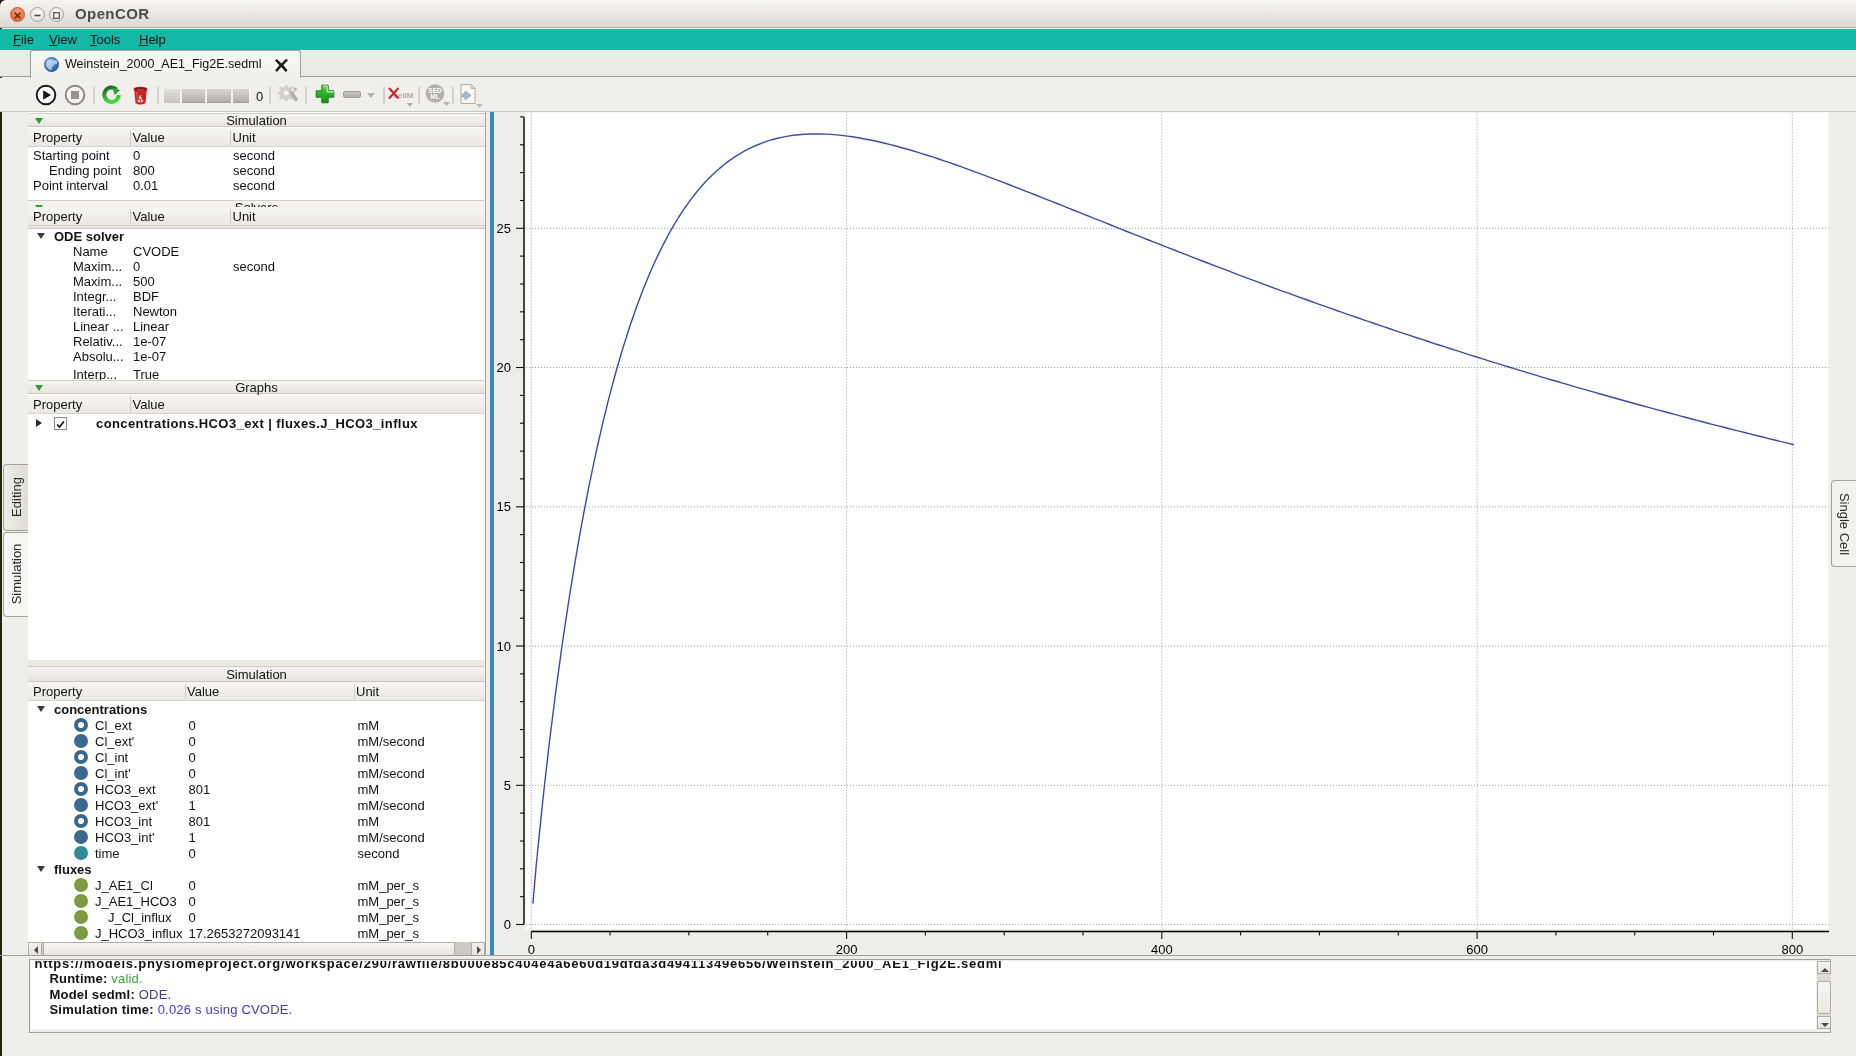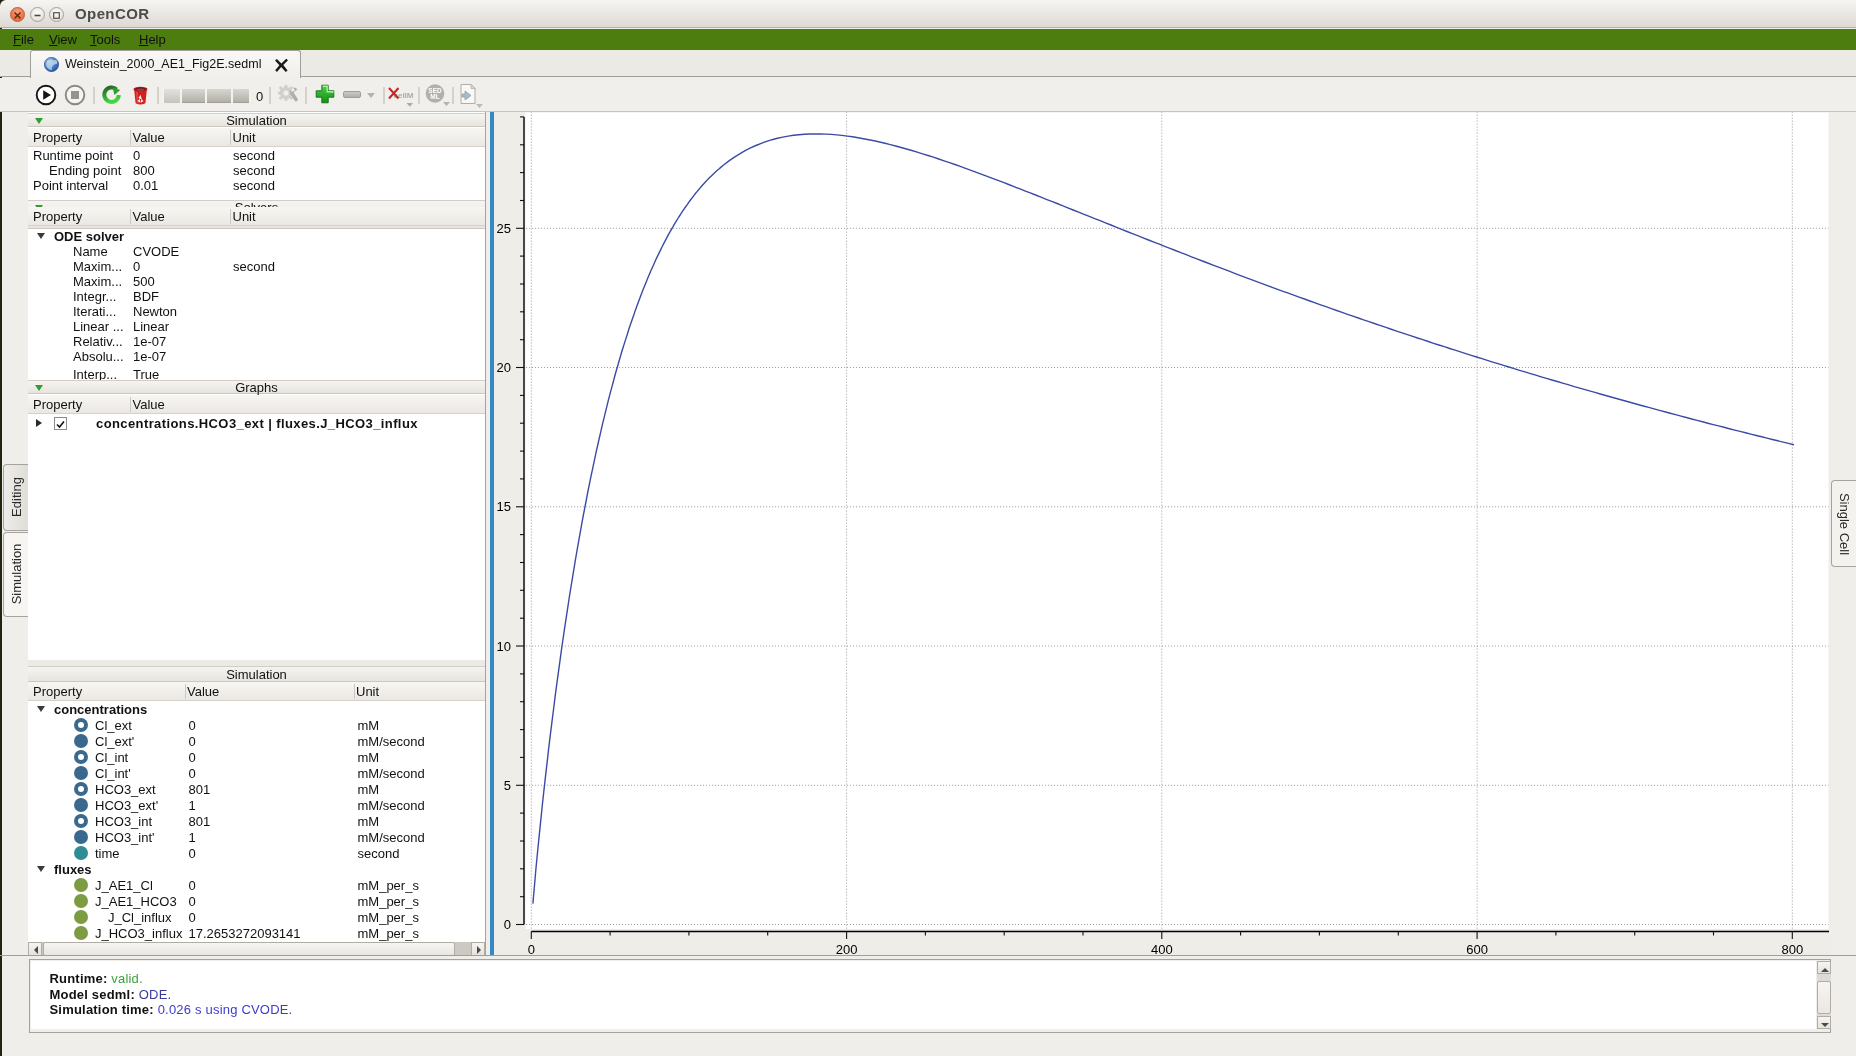--- a/index.html
+++ b/index.html
@@ -2,21 +2,21 @@
 <html><head><meta charset="utf-8"><title>OpenCOR</title><style>
 *{margin:0;padding:0;box-sizing:border-box}
 html,body{width:1856px;height:1056px;overflow:hidden}
 body{font-family:"Liberation Sans",sans-serif;background:#20250f;position:relative}
 #win{position:absolute;left:2px;top:0;width:1854px;height:1056px;background:#f0eeea;border-top-left-radius:6px}
 
 #title{position:absolute;left:0;top:0;width:100%;height:28px;background:linear-gradient(#f7f5f2,#ddd9d3);border-bottom:1px solid #b3afa8;border-top-left-radius:6px}
 .wbtn{position:absolute;top:7px;width:15px;height:15px;border-radius:50%;text-align:center}
 #title .t{position:absolute;left:75px;top:5px;font-size:15px;font-weight:bold;color:#4c4c4c;letter-spacing:0.4px}
 
-#menu{position:absolute;left:0;top:29px;width:100%;height:21px;background:#4d7c0f}
+#menu{position:absolute;left:0;top:29px;width:100%;height:21px;background:#14b8a6}
 #menu span{position:absolute;top:3px;font-size:13px;color:#111}
 
 #tabbar{position:absolute;left:0;top:50px;width:100%;height:27px;background:#eceae5;border-bottom:1px solid #a19d97}
 #tab1{position:absolute;left:30px;top:0px;width:271px;height:27.5px;background:linear-gradient(#f9f8f6,#f1efeb);border:1px solid #a19d97;border-bottom:none;border-radius:3px 3px 0 0;font-size:12.5px;color:#111;line-height:26px}
 
 #toolbar{position:absolute;left:0;top:78px;width:100%;height:34px;background:#f1efeb;border-bottom:1px solid #c9c5be}
 .tsep{position:absolute;top:9px;width:1.5px;height:17px;background:#d5d1ca}
 
 .vtab{position:absolute;left:2.5px;width:26px;border:1px solid #a7a39c;border-right:none;border-radius:4px 0 0 4px;color:#2a2a2a;font-size:13px}
 .vtab span{position:absolute;left:50%;top:50%;transform:translate(-50%,-50%) rotate(-90deg);white-space:nowrap}
@@ -185,21 +185,21 @@
 <div id="lpanel">
 <div class="sechdr" style="top:0.5px;height:14px;line-height:14px"><div class="tri-g" style="left:6.5px;top:4.0px"></div>Simulation</div>
 <div class="colhdr" style="top:15.5px;height:19px;line-height:19px">
       <i class="vsep" style="left:102.0px"></i>
       <i class="vsep" style="left:202.0px"></i>
       <span style="left:5px">Property</span>
       <span style="left:104.5px">Value</span>
       <span style="left:204.5px">Unit</span>
     </div>
 <div class="prow" style="top:36.0px">
-      <span style="left:5px">Runtime point</span>
+      <span style="left:5px">Starting point</span>
       <span style="left:105px">0</span>
       <span style="left:205px">second</span>
     </div>
 <div class="prow" style="top:51.0px">
       <span style="left:21px">Ending point</span>
       <span style="left:105px">800</span>
       <span style="left:205px">second</span>
     </div>
 <div class="prow" style="top:66.0px">
       <span style="left:5px">Point interval</span>
@@ -455,20 +455,21 @@
 <text class="al" x="983.1" y="841.5" text-anchor="middle">600</text>
 <text class="al" x="1298.3" y="841.5" text-anchor="middle">800</text>
 <polyline fill="none" stroke="#3b4ba5" stroke-width="1.4" points="38.9,791.6 40.5,773.3 42.0,756.0 43.6,739.5 45.2,723.6 46.8,708.1 48.3,693.2 49.9,678.6 51.5,664.4 53.1,650.6 54.6,637.1 56.2,623.9 57.8,611.1 59.4,598.5 60.9,586.2 62.5,574.2 64.1,562.4 65.7,550.9 67.2,539.6 68.8,528.5 70.4,517.7 72.0,507.1 73.6,496.7 75.1,486.5 76.7,476.6 78.3,466.8 79.9,457.2 81.4,447.8 83.0,438.6 84.6,429.6 86.2,420.7 87.7,412.1 89.3,403.5 90.9,395.2 92.5,387.0 94.0,379.0 95.6,371.1 97.2,363.4 98.8,355.8 100.4,348.4 101.9,341.1 103.5,334.0 105.1,327.0 106.7,320.1 108.2,313.4 109.8,306.8 111.4,300.3 113.0,293.9 114.5,287.7 116.1,281.6 117.7,275.6 119.3,269.7 120.8,264.0 122.4,258.3 124.0,252.8 125.6,247.3 127.1,242.0 128.7,236.7 130.3,231.6 131.9,226.6 133.5,221.7 135.0,216.8 136.6,212.1 138.2,207.4 139.8,202.9 141.3,198.4 142.9,194.0 144.5,189.7 146.1,185.5 147.6,181.4 149.2,177.3 150.8,173.4 152.4,169.5 153.9,165.7 155.5,162.0 157.1,158.3 158.7,154.7 160.3,151.2 161.8,147.8 163.4,144.4 165.0,141.1 166.6,137.9 168.1,134.7 169.7,131.6 171.3,128.6 172.9,125.6 174.4,122.7 176.0,119.9 177.6,117.1 179.2,114.4 180.7,111.7 182.3,109.1 183.9,106.5 185.5,104.0 187.0,101.6 188.6,99.2 190.2,96.8 191.8,94.5 193.4,92.3 194.9,90.1 196.5,88.0 198.1,85.9 199.7,83.8 201.2,81.8 202.8,79.9 204.4,78.0 206.0,76.1 207.5,74.3 209.1,72.5 210.7,70.8 212.3,69.1 213.8,67.4 215.4,65.8 217.0,64.3 218.6,62.7 220.2,61.2 221.7,59.8 223.3,58.3 224.9,57.0 226.5,55.6 229.6,53.0 235.0,48.9 240.4,45.1 245.7,41.8 251.1,38.7 256.5,35.9 261.9,33.5 267.3,31.3 272.6,29.4 278.0,27.7 283.4,26.3 288.8,25.1 294.1,24.1 299.5,23.3 304.9,22.7 310.3,22.3 315.7,22.0 321.0,21.9 326.4,22.0 331.8,22.1 337.2,22.4 342.6,22.9 347.9,23.4 353.3,24.1 358.7,24.8 364.1,25.7 369.4,26.7 374.8,27.7 380.2,28.8 385.6,30.0 391.0,31.3 396.3,32.6 401.7,34.0 407.1,35.5 412.5,37.0 417.9,38.5 423.2,40.1 428.6,41.8 434.0,43.5 439.4,45.2 444.7,47.0 450.1,48.8 455.5,50.7 460.9,52.5 466.3,54.4 471.6,56.4 477.0,58.3 482.4,60.3 487.8,62.3 493.2,64.3 498.5,66.3 503.9,68.4 509.3,70.4 514.7,72.5 520.0,74.6 525.4,76.7 530.8,78.8 536.2,80.9 541.6,83.0 546.9,85.1 552.3,87.3 557.7,89.4 563.1,91.5 568.4,93.7 573.8,95.8 579.2,98.0 584.6,100.1 590.0,102.3 595.3,104.4 600.7,106.6 606.1,108.7 611.5,110.9 616.9,113.0 622.2,115.2 627.6,117.3 633.0,119.5 638.4,121.6 643.7,123.7 649.1,125.9 654.5,128.0 659.9,130.1 665.3,132.2 670.6,134.3 676.0,136.4 681.4,138.5 686.8,140.6 692.2,142.7 697.5,144.8 702.9,146.9 708.3,149.0 713.7,151.0 719.0,153.1 724.4,155.2 729.8,157.2 735.2,159.2 740.6,161.3 745.9,163.3 751.3,165.3 756.7,167.3 762.1,169.3 767.5,171.3 772.8,173.3 778.2,175.3 783.6,177.3 789.0,179.3 794.3,181.2 799.7,183.2 805.1,185.1 810.5,187.0 815.9,189.0 821.2,190.9 826.6,192.8 832.0,194.7 837.4,196.6 842.7,198.5 848.1,200.4 853.5,202.3 858.9,204.1 864.3,206.0 869.6,207.9 875.0,209.7 880.4,211.5 885.8,213.4 891.2,215.2 896.5,217.0 901.9,218.8 907.3,220.6 912.7,222.4 918.0,224.2 923.4,226.0 928.8,227.7 934.2,229.5 939.6,231.3 944.9,233.0 950.3,234.7 955.7,236.5 961.1,238.2 966.5,239.9 971.8,241.6 977.2,243.3 982.6,245.0 988.0,246.7 993.3,248.4 998.7,250.1 1004.1,251.7 1009.5,253.4 1014.9,255.0 1020.2,256.7 1025.6,258.3 1031.0,259.9 1036.4,261.6 1041.8,263.2 1047.1,264.8 1052.5,266.4 1057.9,268.0 1063.3,269.5 1068.6,271.1 1074.0,272.7 1079.4,274.3 1084.8,275.8 1090.2,277.4 1095.5,278.9 1100.9,280.4 1106.3,282.0 1111.7,283.5 1117.0,285.0 1122.4,286.5 1127.8,288.0 1133.2,289.5 1138.6,291.0 1143.9,292.5 1149.3,294.0 1154.7,295.4 1160.1,296.9 1165.5,298.4 1170.8,299.8 1176.2,301.2 1181.6,302.7 1187.0,304.1 1192.3,305.5 1197.7,307.0 1203.1,308.4 1208.5,309.8 1213.9,311.2 1219.2,312.6 1224.6,313.9 1230.0,315.3 1235.4,316.7 1240.8,318.1 1246.1,319.4 1251.5,320.8 1256.9,322.1 1262.3,323.5 1267.6,324.8 1273.0,326.1 1278.4,327.5 1283.8,328.8 1289.2,330.1 1294.5,331.4 1299.9,332.7"></polyline>
 </svg>
 <div class="vtab" style="left:1830.5px;top:480px;height:87px;width:26px;border-radius:4px 0 0 4px;background:#f4f2ef;position:absolute;border:1px solid #a7a39c;border-right:none;color:#2a2a2a;font-size:13px">
     <span style="position:absolute;left:50%;top:50%;transform:translate(-50%,-50%) rotate(90deg);white-space:nowrap">Single Cell</span>
   </div>
 <div style="position:absolute;left:0;top:955px;width:1856px;height:1px;background:#a29e98"></div>
 <div id="dock" style="position:absolute;left:29px;top:958.5px;width:1802px;height:74.5px;background:#f0eeea;border:1px solid #a5a19b">
  <div style="position:absolute;left:1px;top:1.5px;width:1785px;height:68px;background:#fff;overflow:hidden">
+  <div style="position:absolute;left:3.5px;top:-5px;font-size:13px;font-weight:bold;color:#111;letter-spacing:0.75px;white-space:nowrap">https://models.physiomeproject.org/workspace/290/rawfile/8b000e85c404e4a6e60d19dfda3d49411349e656/Weinstein_2000_AE1_Fig2E.sedml</div>
   <div style="position:absolute;left:18.5px;top:10px;font-size:13px;letter-spacing:0.2px;color:#111"><b>Runtime:</b> <span style="color:#3aa63a">valid.</span></div>
   <div style="position:absolute;left:18.5px;top:25.5px;font-size:13px;letter-spacing:0.2px;color:#111"><b>Model sedml:</b> <span style="color:#3a3a9e">ODE.</span></div>
   <div style="position:absolute;left:18.5px;top:41px;font-size:13px;letter-spacing:0.2px;color:#111"><b>Simulation time:</b> <span style="color:#3c3ccf">0.026 s using CVODE.</span></div>
  </div>
  <div style="position:absolute;left:1786.5px;top:1.5px;width:14px;height:68px;background:#dedbd6">
   <div class="sbtn" style="left:0;top:0;width:14px;height:13px"><svg width="12" height="12" viewBox="0 0 12 12" style="margin-left:1px">
           <path d="M2 8 L6 4 L10 8 Z" fill="#4a4a4a"></path>
         </svg></div>
   <div class="sbtn" style="left:0;top:19.5px;width:14px;height:33px;border-radius:2px;background:linear-gradient(#f7f5f2,#eae7e2)"></div>
   <div class="sbtn" style="left:0;bottom:0;width:14px;height:13px"><svg width="12" height="12" viewBox="0 0 12 12" style="margin-left:1px;margin-top:2px">

